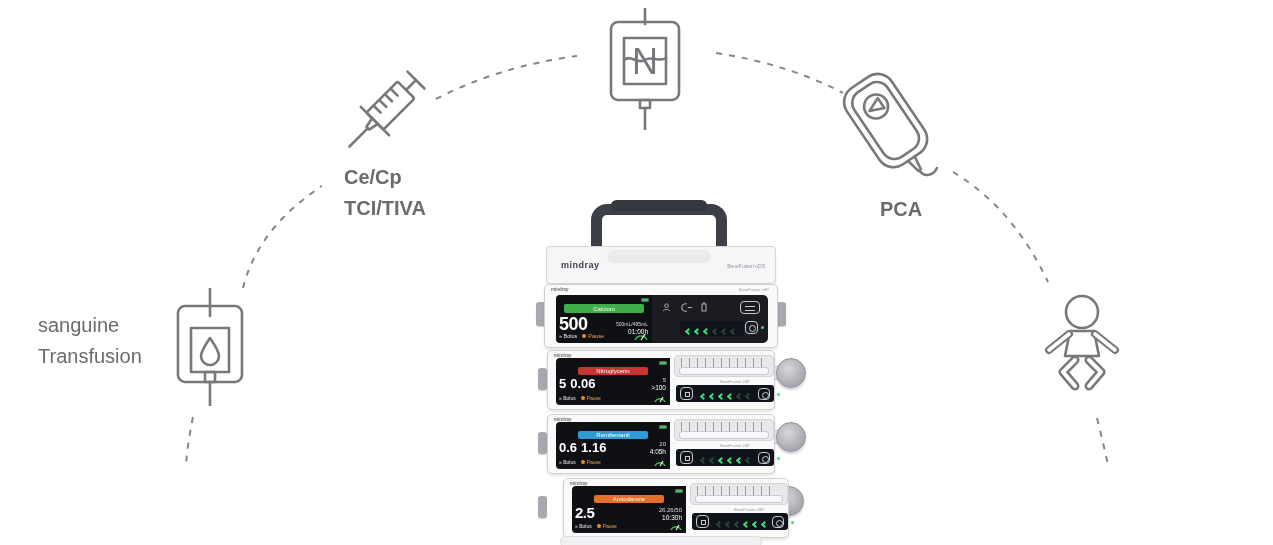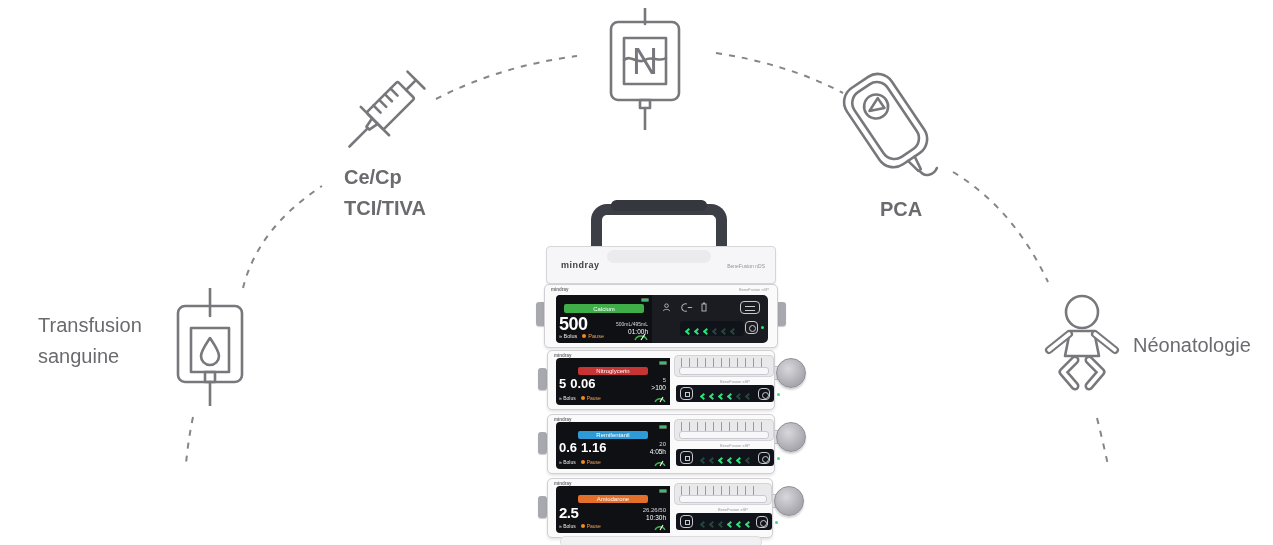--- a/index.html
+++ b/index.html
@@ -92,22 +92,22 @@
       <path d="M243,288 Q258,228 322,186"></path>
       <path d="M436,99 Q500,66 577,56"></path>
       <path d="M716,53 Q788,64 843,93"></path>
       <path d="M953,172 Q1013,208 1048,282"></path>
       <path d="M193,417 Q188,441 186,464"></path>
       <path d="M1097,418 Q1103,442 1108,465"></path>
     </g>
   </svg>
 
   <div class="uc-label" style="left:38px; top:310px;">
+    <div>sanguine</div>
     <div>Transfusion</div>
-    <div>sanguine</div>
   </div>
   <div class="uc-icon" style="left:168px; top:288px;">
     <svg width="84" height="118" viewBox="0 0 84 118">
       <g class="stroke thin">
         <line x1="42" y1="0" x2="42" y2="28"></line>
         <rect x="10" y="18" width="64" height="76" rx="7"></rect>
         <rect x="23" y="40" width="38" height="44"></rect>
         <path d="M42,50 C38,56 33,63 33,68 a9,9 0 0 0 18,0 C51,63 46,56 42,50 Z"></path>
         <rect x="37" y="84" width="10" height="10"></rect>
         <line x1="42" y1="94" x2="42" y2="118"></line>
@@ -176,21 +176,20 @@
         <path d="M33,44 L13,60" stroke="#ffffff" stroke-width="3.6"></path>
         <path d="M59,44 L79,60" stroke="#78787c" stroke-width="8"></path>
         <path d="M59,44 L79,60" stroke="#ffffff" stroke-width="3.6"></path>
         <path d="M39,70 L27,82 L39,96" stroke="#78787c" stroke-width="9"></path>
         <path d="M39,70 L27,82 L39,96" stroke="#ffffff" stroke-width="4"></path>
         <path d="M53,70 L65,82 L53,96" stroke="#78787c" stroke-width="9"></path>
         <path d="M53,70 L65,82 L53,96" stroke="#ffffff" stroke-width="4"></path>
       </g>
     </svg>
   </div>
-  <div class="uc-label" style="left:1133px; top:330px;">Néonatologie</div>
 
   <div class="device">
 
     <div class="abs handle"></div>
     <div class="abs handle-grip"></div>
 
     <div class="abs dock">
       <div class="abs dock-recess"></div>
       <span class="brand" style="position:absolute; left:14px; top:13px; font-size:9px;">mindray</span>
       <span class="dock-model">BeneFusion nDS</span>
@@ -333,21 +332,21 @@
         <div class="sq-btn" style="margin-right:6px;"></div>
         <span><span class="led off"></span><span class="led off"></span><span class="led on"></span><span class="led on"></span><span class="led on"></span><span class="led off"></span></span>
         <div class="pwr-btn" style="margin-left:auto; width:12px; height:12px;"></div>
       </div>
       <div class="grn-dot" style="right:-6px; top:42px;"></div>
     </div>
 
     <div class="abs side-tab" style="left:2px; top:296px; width:9px; height:22px;"></div>
     <div class="abs plunger" style="left:222px; top:294px; width:22px; height:14px;"></div>
     <div class="abs knob" style="left:238px; top:286px;"></div>
-    <div class="abs pump" style="left:11px; top:278px; width:226px; height:60px;">
+    <div class="abs pump" style="left:27px; top:278px; width:226px; height:60px;">
       <span class="pump-strip-brand">mindray</span>
       <div class="barrel-recess" style="left:126px; top:4px; width:98px; height:22px;">
         <div class="ruler"></div>
           <div class="barrel-body"></div>
       </div>
       <span class="pump-strip-model" style="top:28px; right:24px;">BeneFusion eSP</span>
       <div class="bezel screen" style="position:absolute; left:8px; top:7px; width:114px; height:47px; display:block;">
         <div class="statusbar">
             <span class="batt"></span>
           </div>

